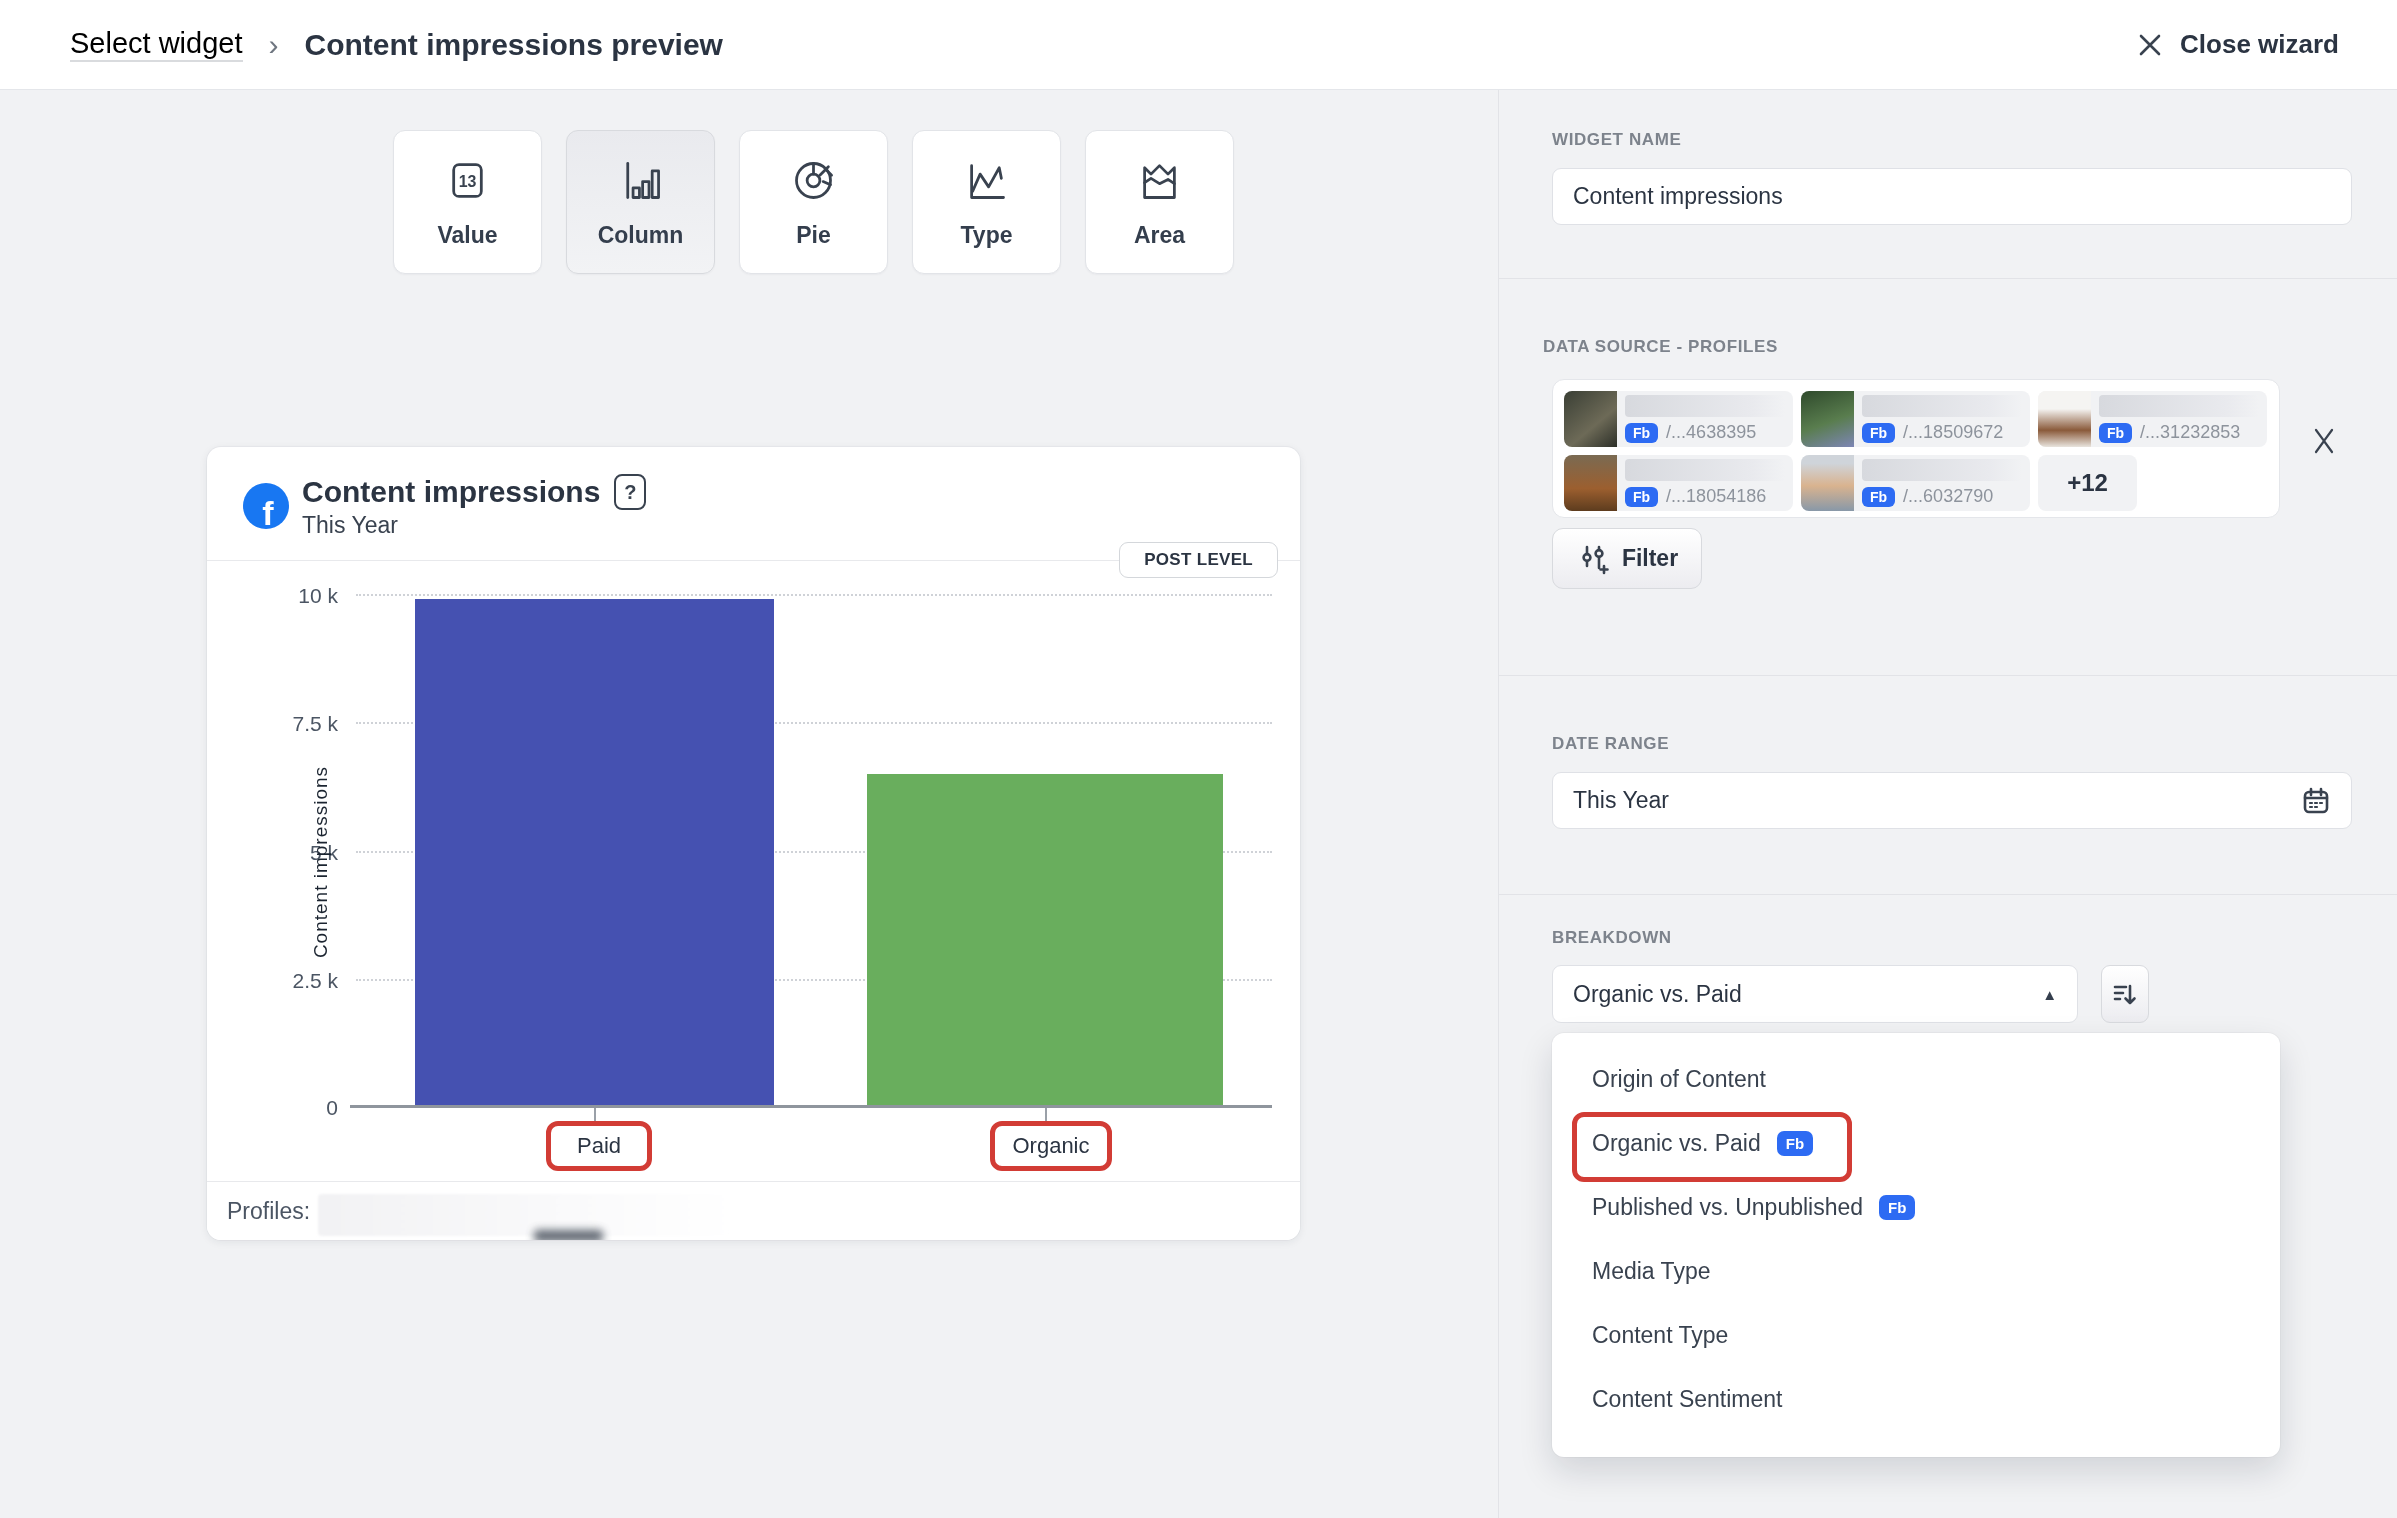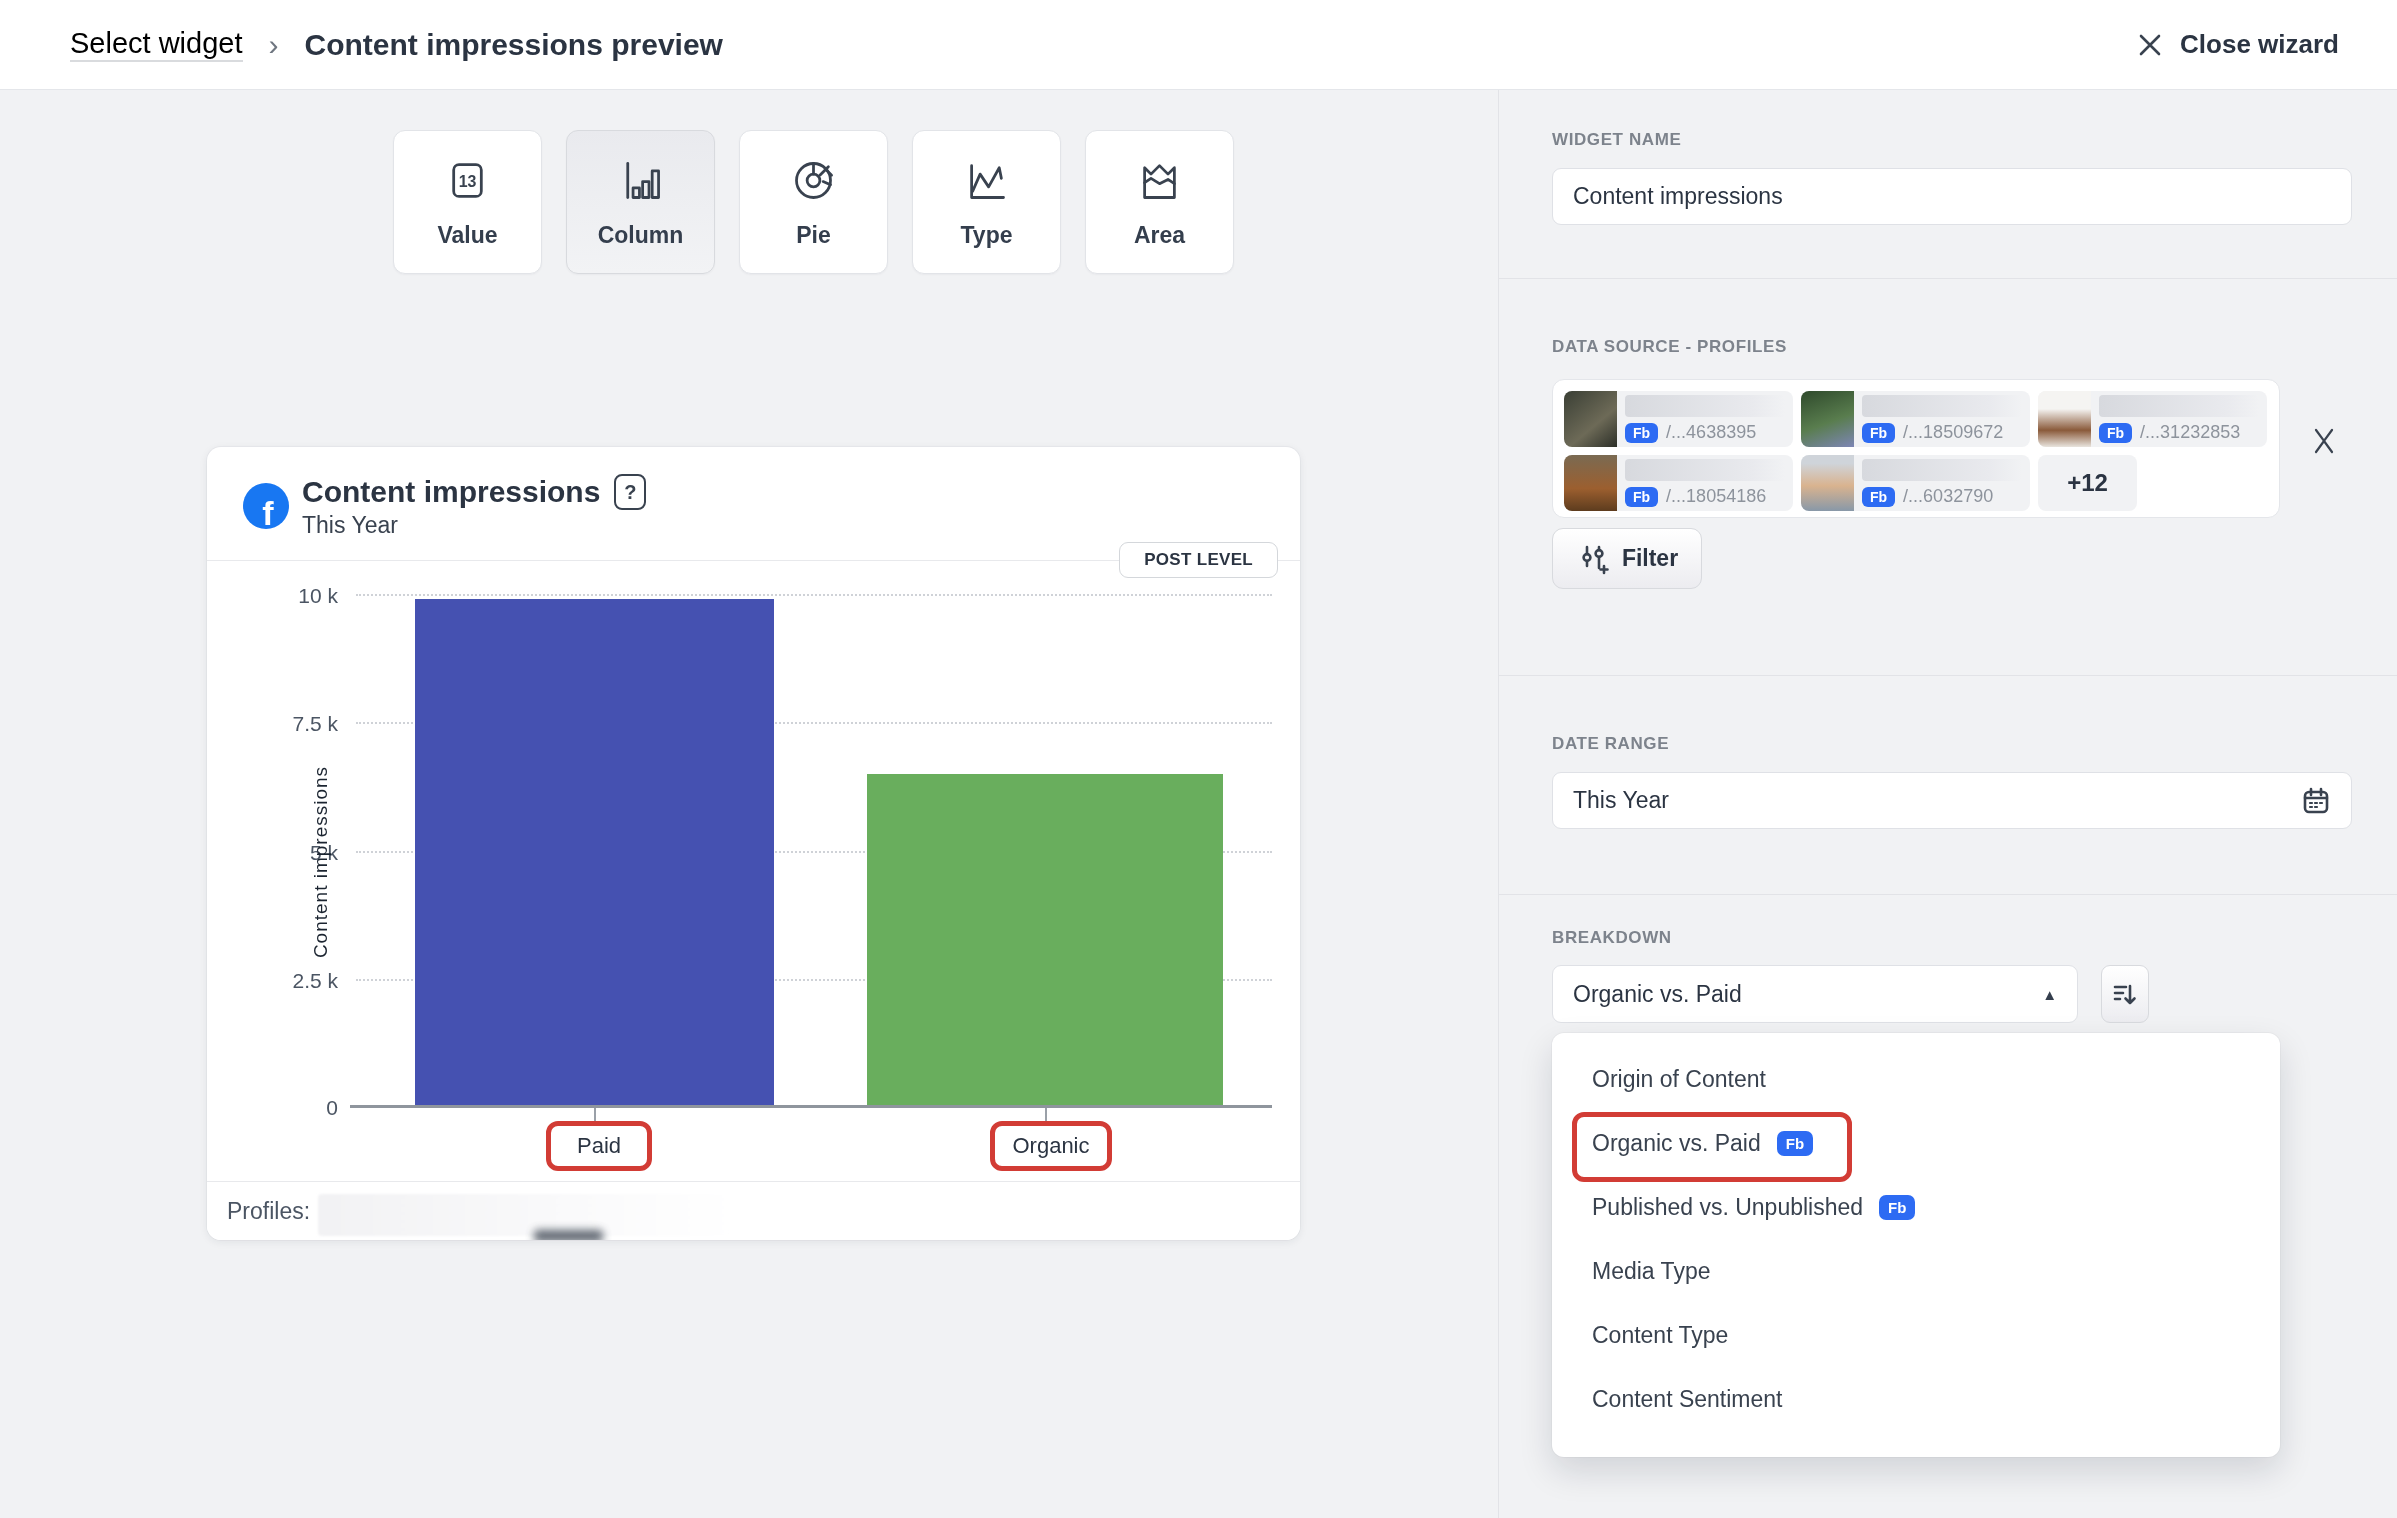--- a/index.html
+++ b/index.html
@@ -310,21 +310,21 @@
   </div>
 </div>
 
 <div class="sidebar">
 
   <span class="side-label" style="left:53px; top:40px;">WIDGET NAME</span>
   <input class="text-input" style="top: 78px;" type="text" value="Content impressions">
 
   <div class="side-divider" style="top:188px"></div>
 
-  <span class="side-label" style="left:53px; top:247px;">DATA SOURCE - PROFILES</span>
+  <span class="side-label" style="left:44px; top:247px;">DATA SOURCE - PROFILES</span>
 
   <div class="profiles-box">
     <div class="chip">
       <div class="photo photo-1"></div>
       <div class="chip-right">
         <div class="name-blur"></div>
         <div class="chip-meta">
           <span class="fb-badge">Fb</span>
           <span class="chip-id">/...4638395</span>
         </div>

